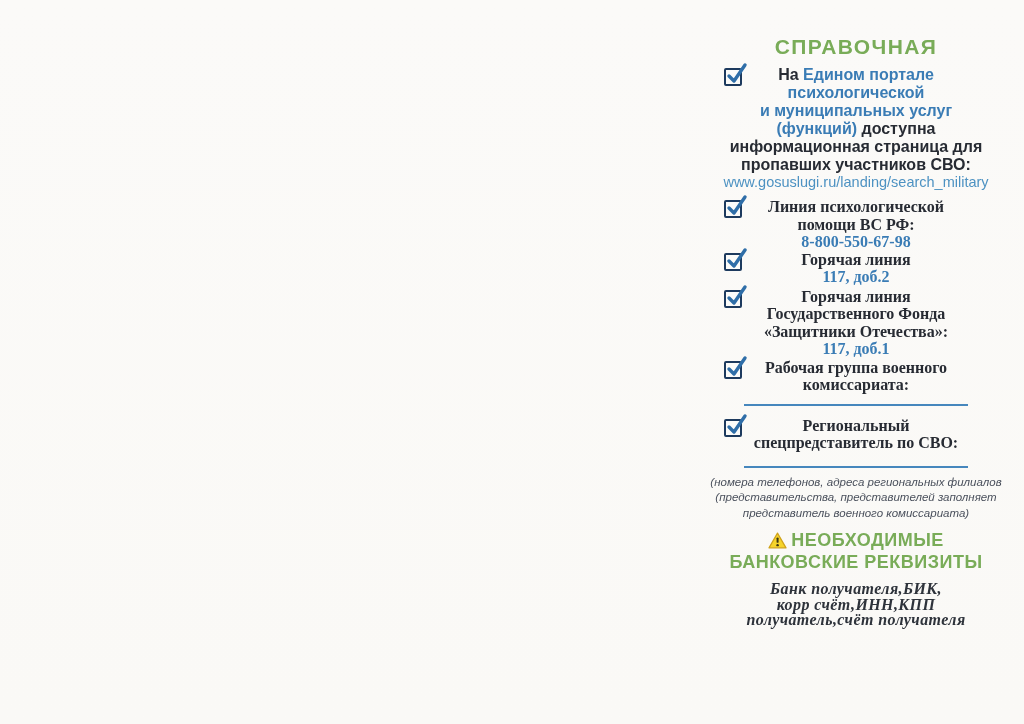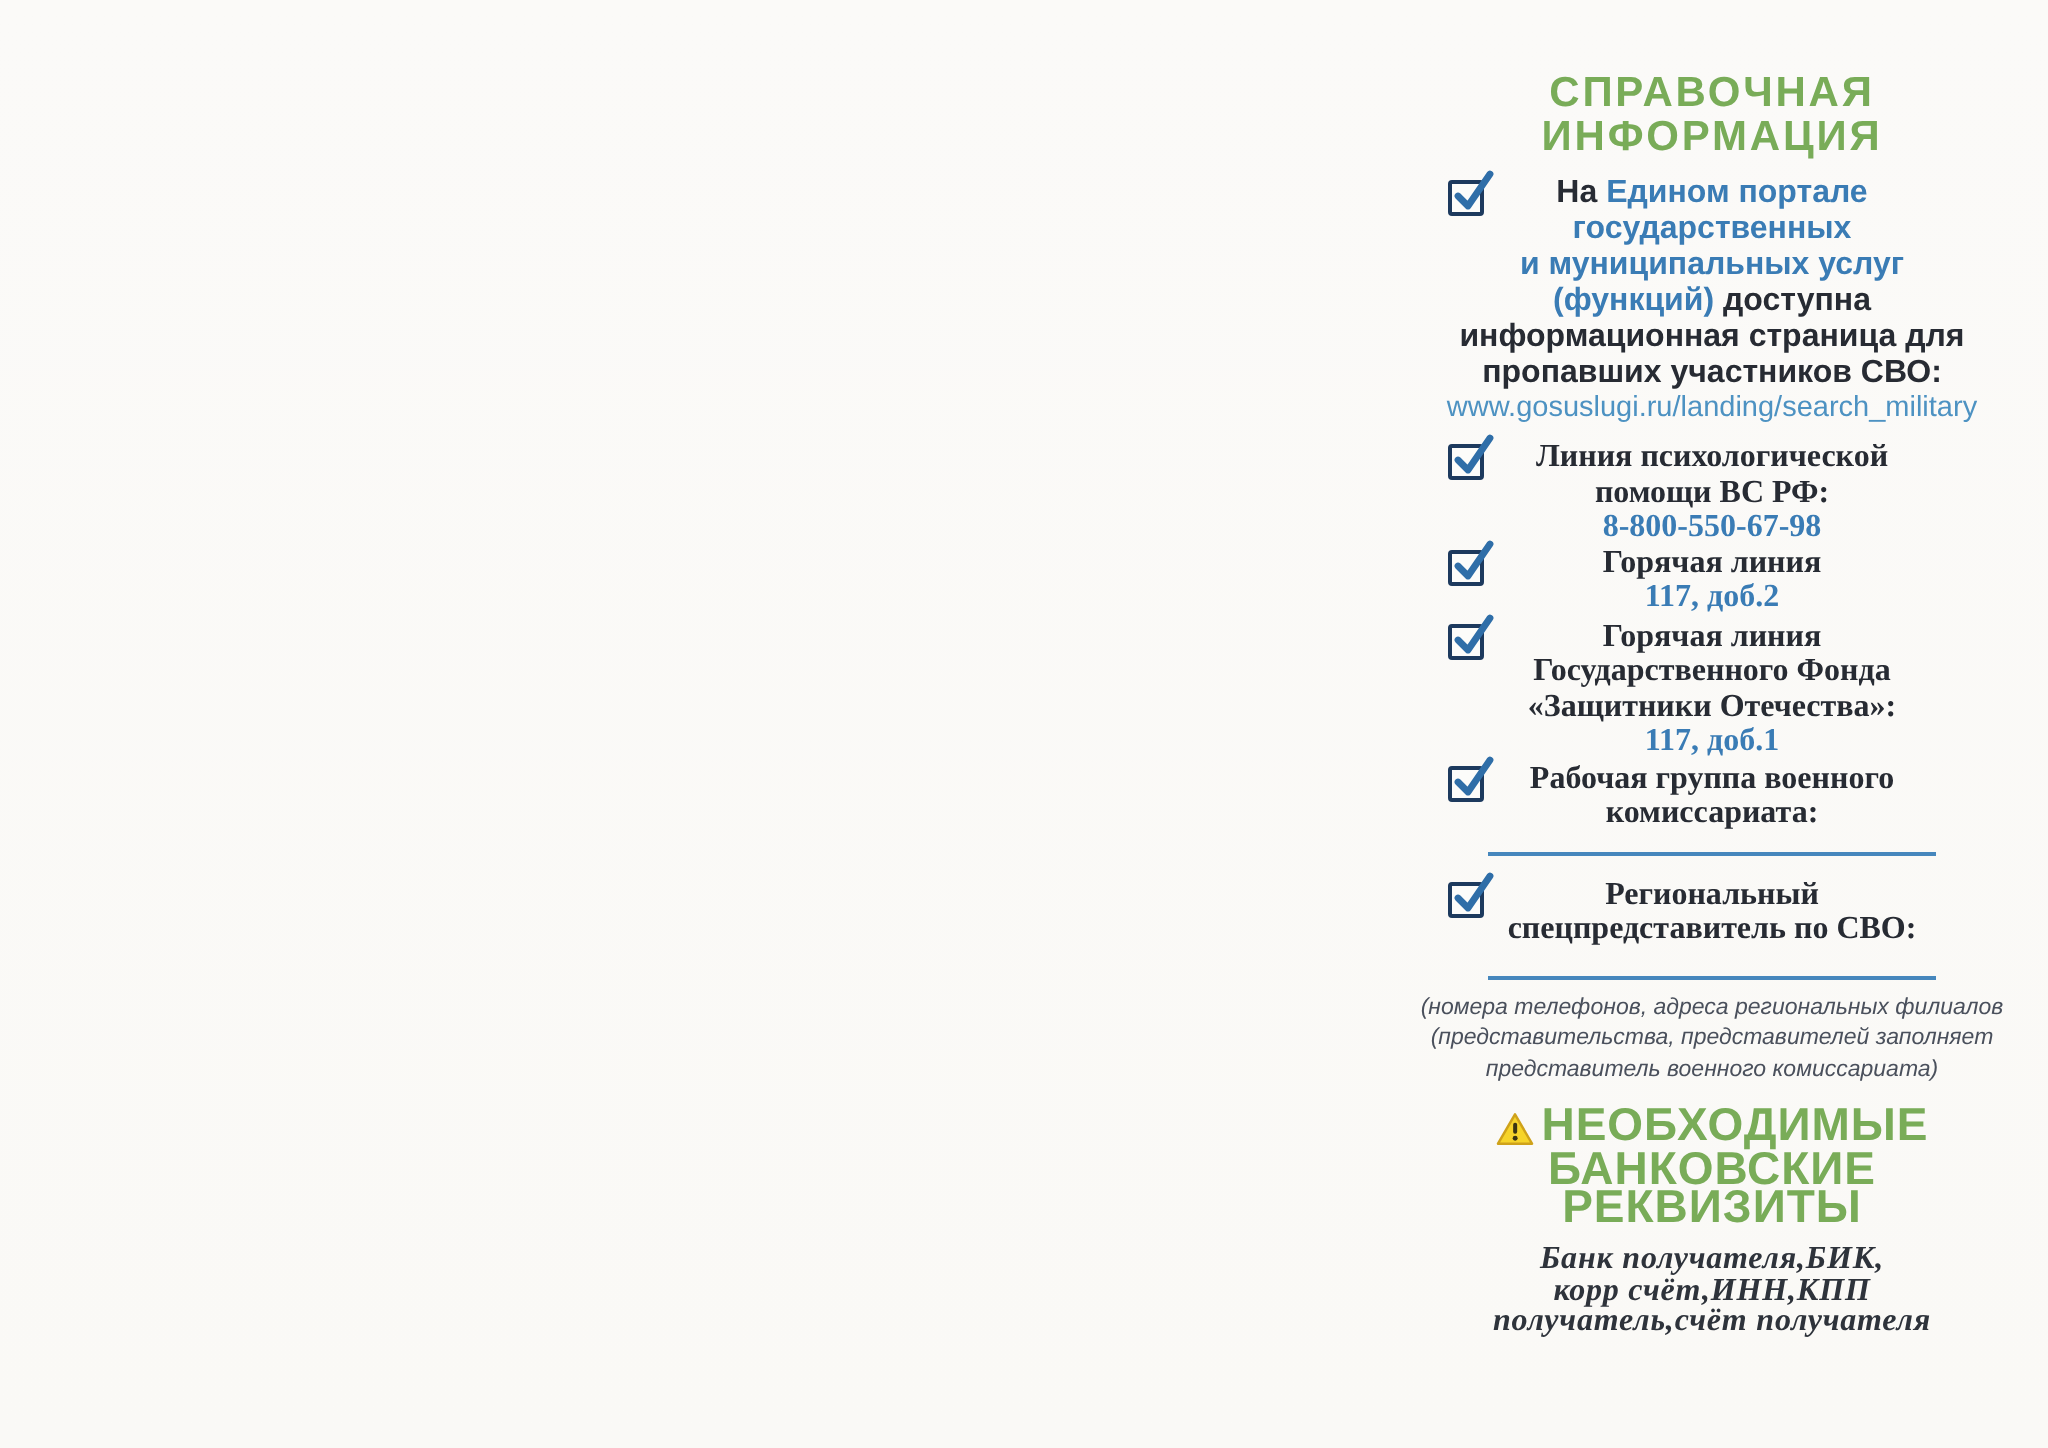--- a/index.html
+++ b/index.html
@@ -73,21 +73,21 @@
     text-align:center;
     font-style:italic;
     font-size:11.5px;
     line-height:15.5px;
     color:#4a505c;
   }
   .bank-heading{
     margin-top:10px;
     text-align:center;
     color:#79ac58;
-    font-size:23px;
+    font-size:18px;
     font-weight:bold;
     letter-spacing:0.5px;
     line-height:19px;
   }
   .warning-icon{
     display:inline-block;
     vertical-align:-3px;
     margin-right:4px;
   }
   .bank-lines{
@@ -110,31 +110,30 @@
   .i6{ margin-top:11px; }
 </style>
 </head>
 <body>
 
 <div class="page">
   <div class="panel">
 
     <div class="section-title">
       <div>СПРАВОЧНАЯ</div>
-      <div>ИНФОРМАЦИЯ</div>
     </div>
 
     <div class="item i1">
       <span class="checkbox">
         <svg viewBox="0 0 21 23">
             <polyline points="3,14 8,19 19,3" fill="none" stroke="#2f6ea8" stroke-width="3.4" stroke-linecap="round" stroke-linejoin="round"></polyline>
           </svg>
       </span>
       <div class="ln"><span class="dark">На</span> <span class="blue">Едином портале</span></div>
-      <div class="ln blue">государственных</div>
+      <div class="ln blue">психологической</div>
       <div class="ln blue">и муниципальных услуг</div>
       <div class="ln"><span class="blue">(функций)</span> <span class="dark">доступна</span></div>
       <div class="ln dark">информационная страница для</div>
       <div class="ln dark">пропавших участников СВО:</div>
       <span class="url">www.gosuslugi.ru/landing/search_military</span>
     </div>
 
     <div class="item compact i2">
       <span class="checkbox">
         <svg viewBox="0 0 21 23">

